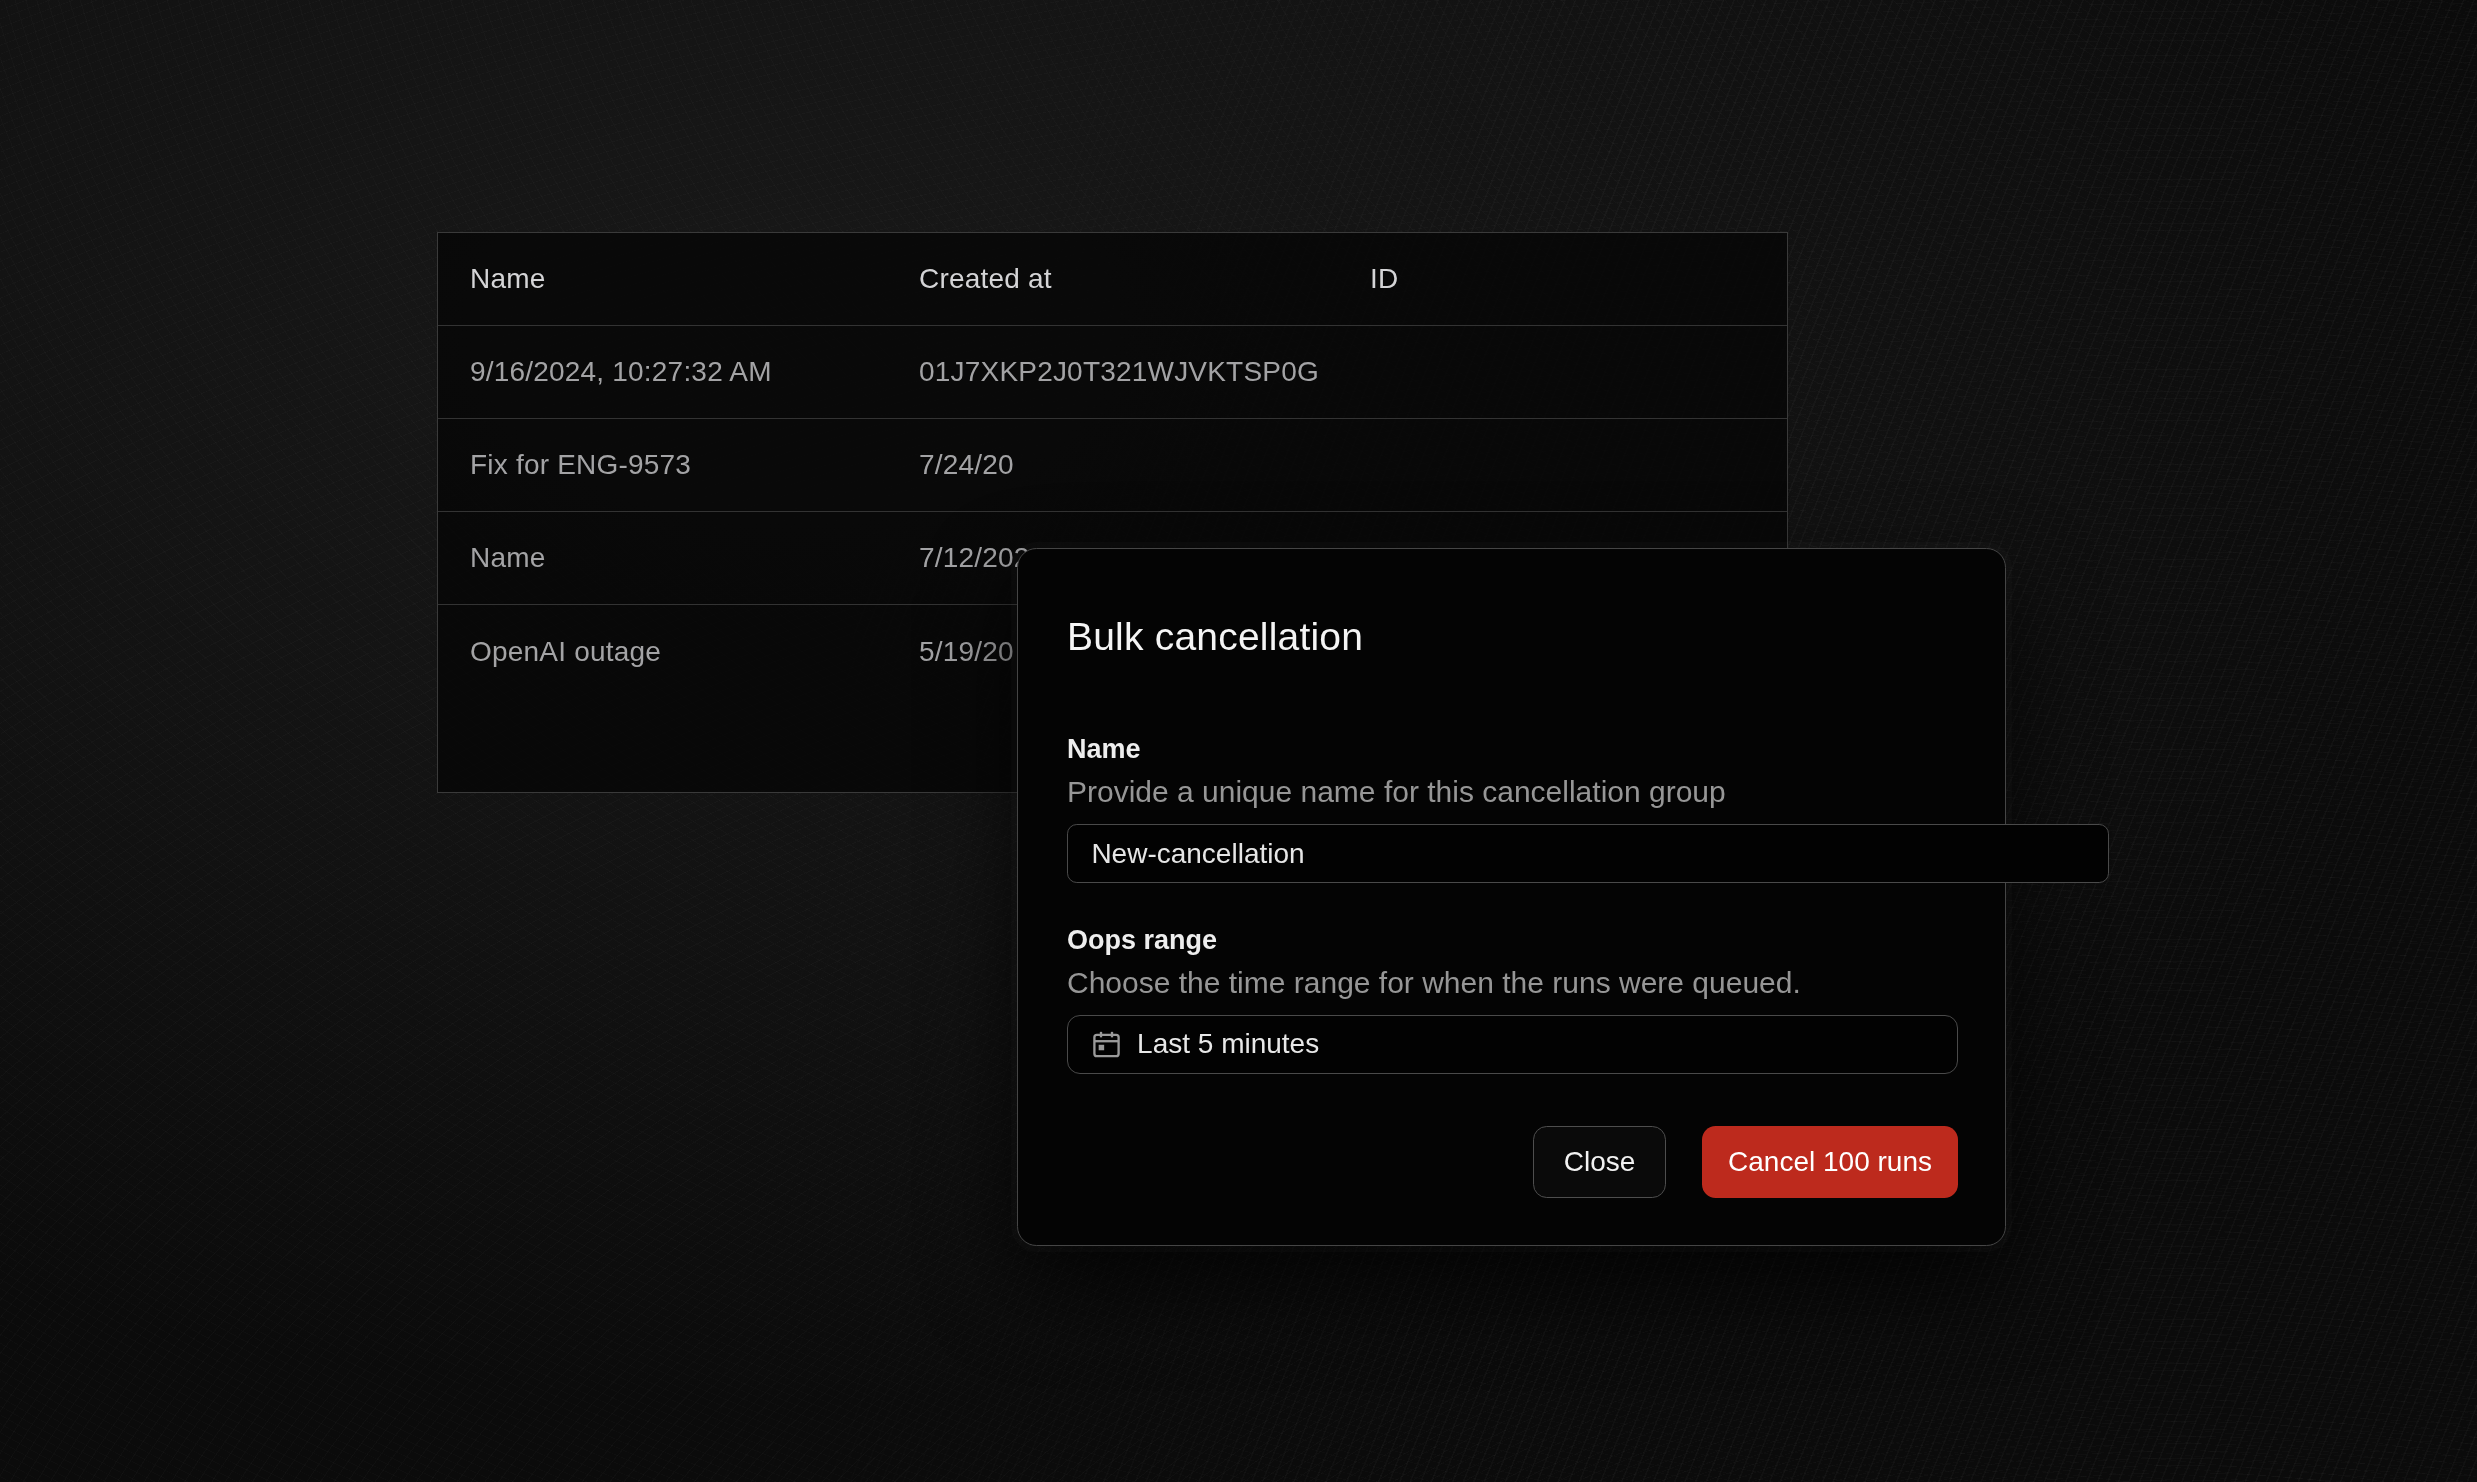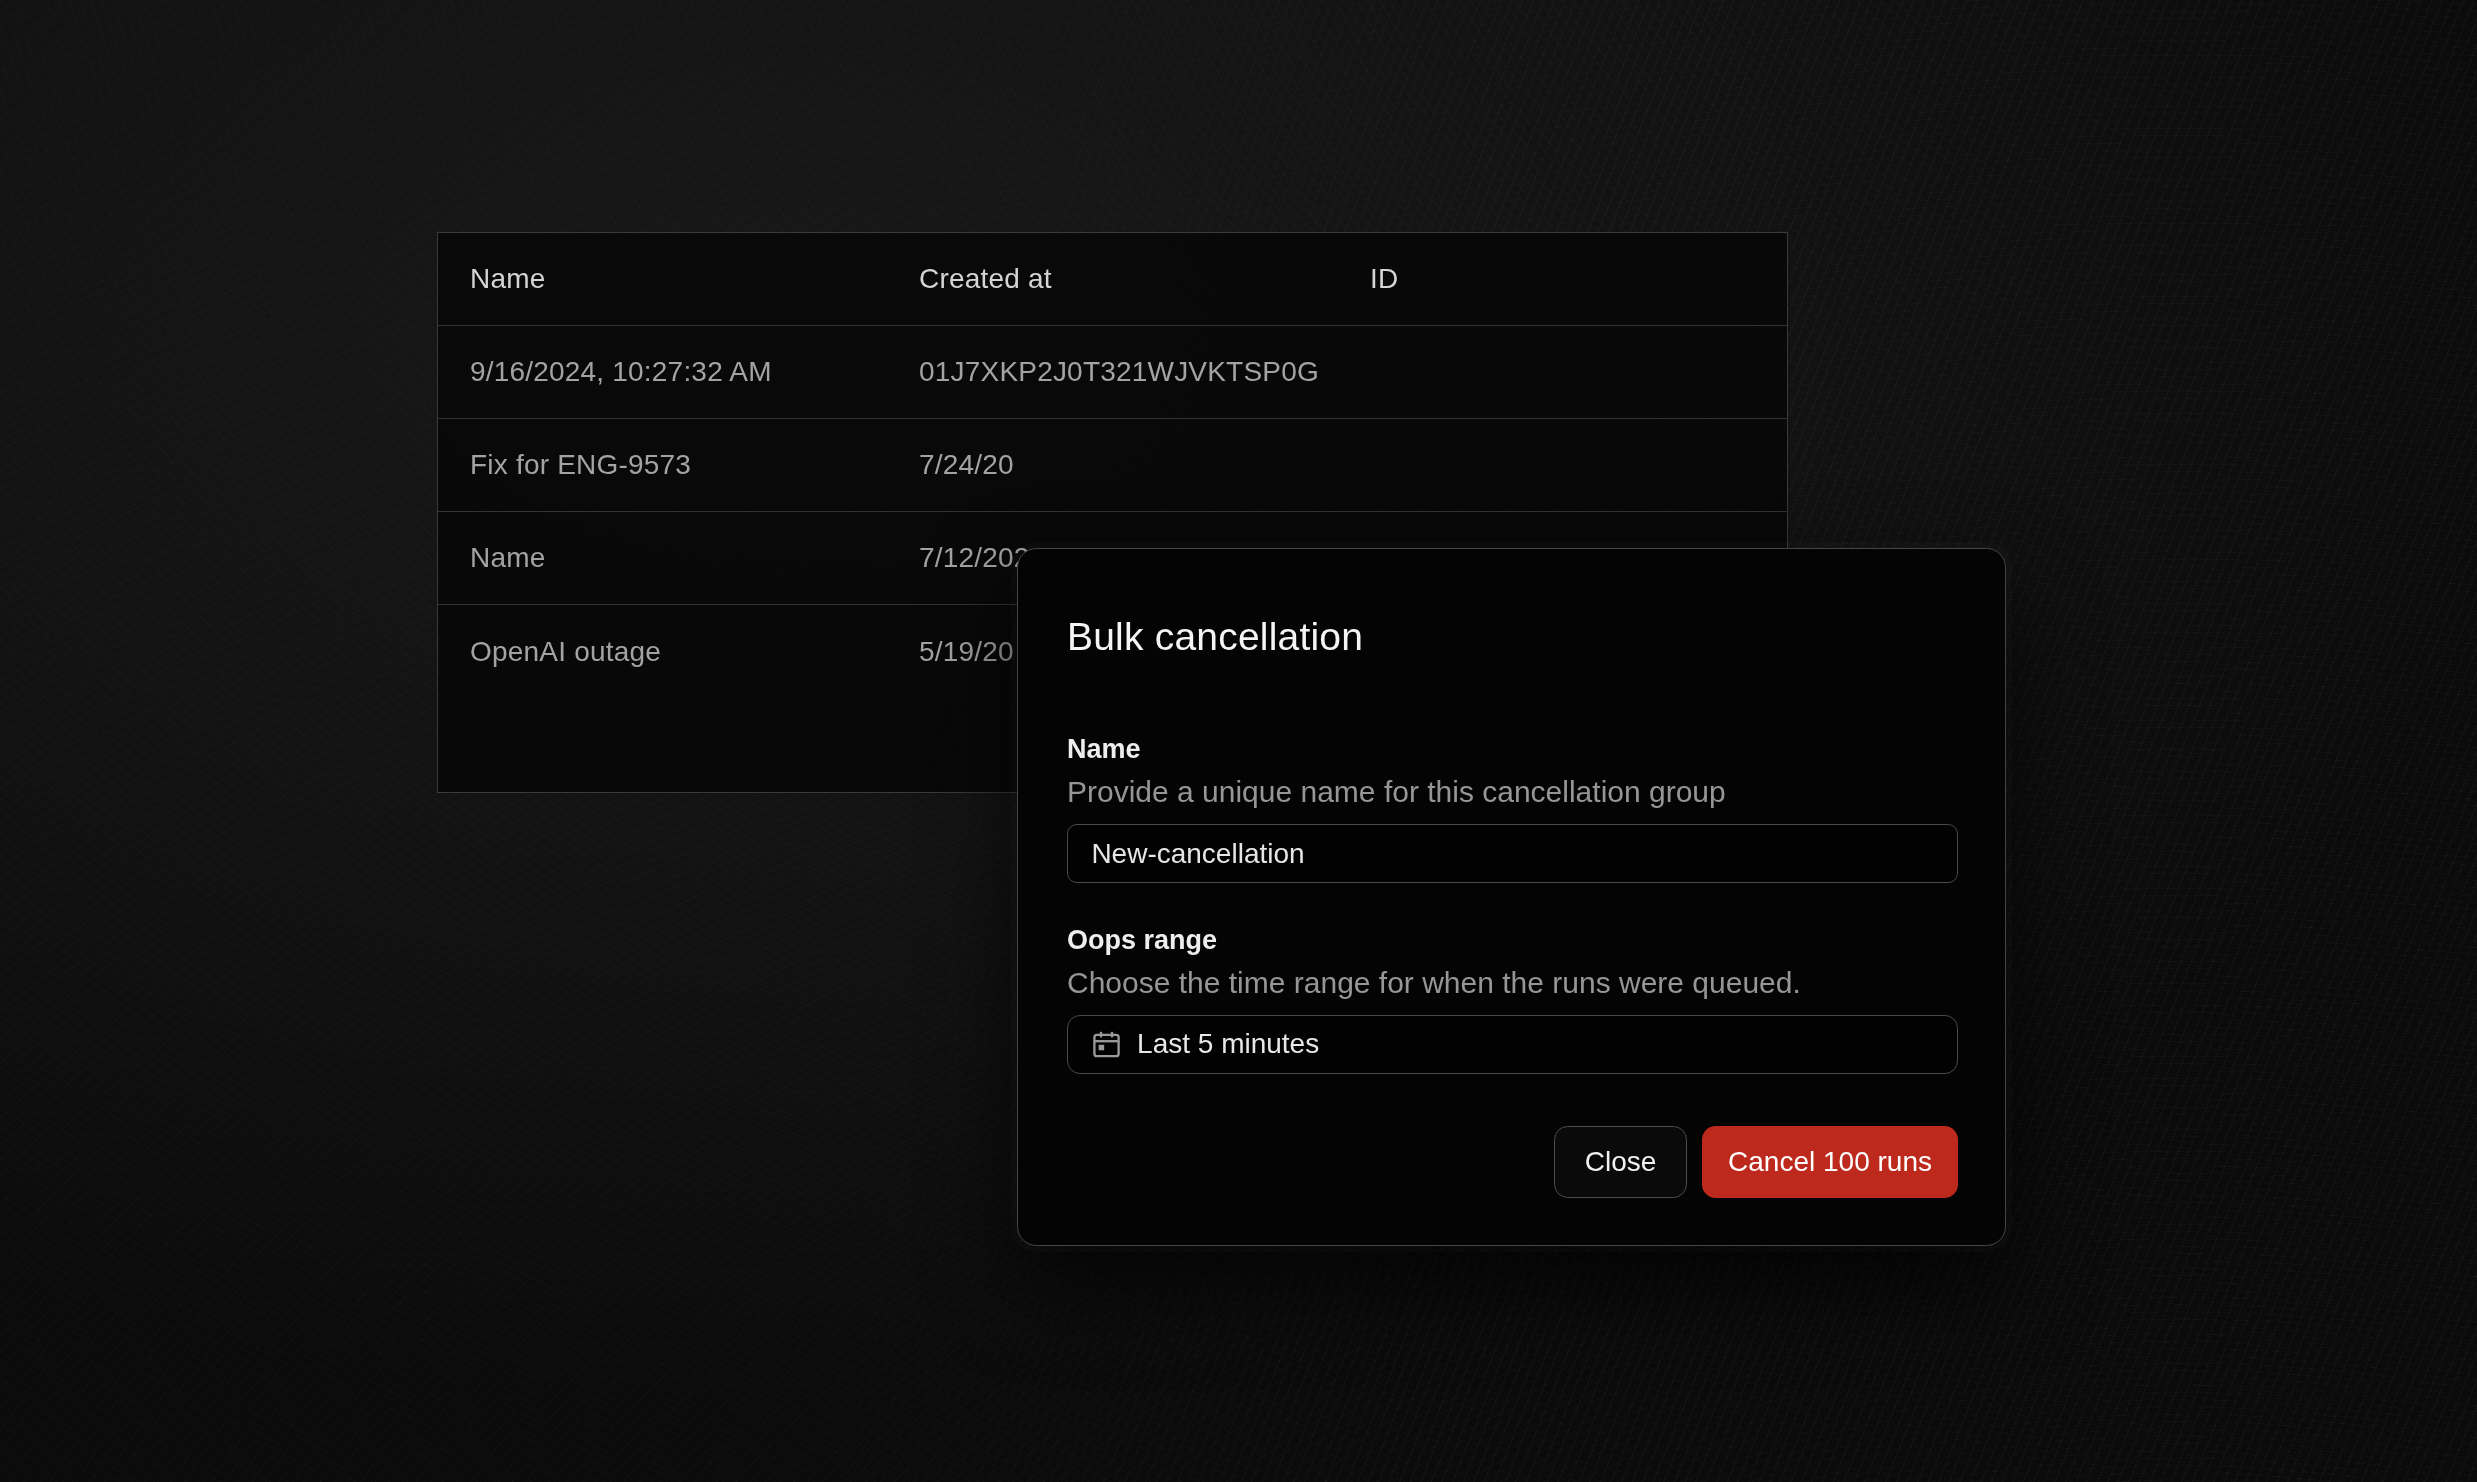--- a/index.html
+++ b/index.html
@@ -94,21 +94,21 @@
   .field-label.second { margin-top: 41px; }
   .field-desc {
     margin-top: 8.8px;
     font-size: 30px;
     color: #969696;
     line-height: 33px;
   }
   .text-input {
     display: block;
     margin-top: 16.6px;
-    width: 891px; height: 59px;
+    width: 1042px; height: 59px;
     background: #020202;
     border: 1.5px solid #4a4a4a;
     border-radius: 9.8px;
     padding: 0 23.4px;
     font-family: "Liberation Sans", sans-serif;
     font-size: 28px;
     color: #e6e6e6;
     outline: none;
   }
   .select-input {
@@ -126,21 +126,21 @@
   .select-input .value {
     font-size: 28px;
     color: #e8e8e8;
   }
   .cal-icon { width: 33px; height: 33px; flex: 0 0 auto; }
 
   .btn-row {
     position: absolute;
     right: 47px; bottom: 47px;
     display: flex;
-    gap: 15px;
+    gap: 36px;
   }
   .btn {
     height: 72px;
     border-radius: 13.7px;
     font-family: "Liberation Sans", sans-serif;
     font-size: 28px;
     display: flex;
     align-items: center;
     justify-content: center;
     cursor: pointer;

